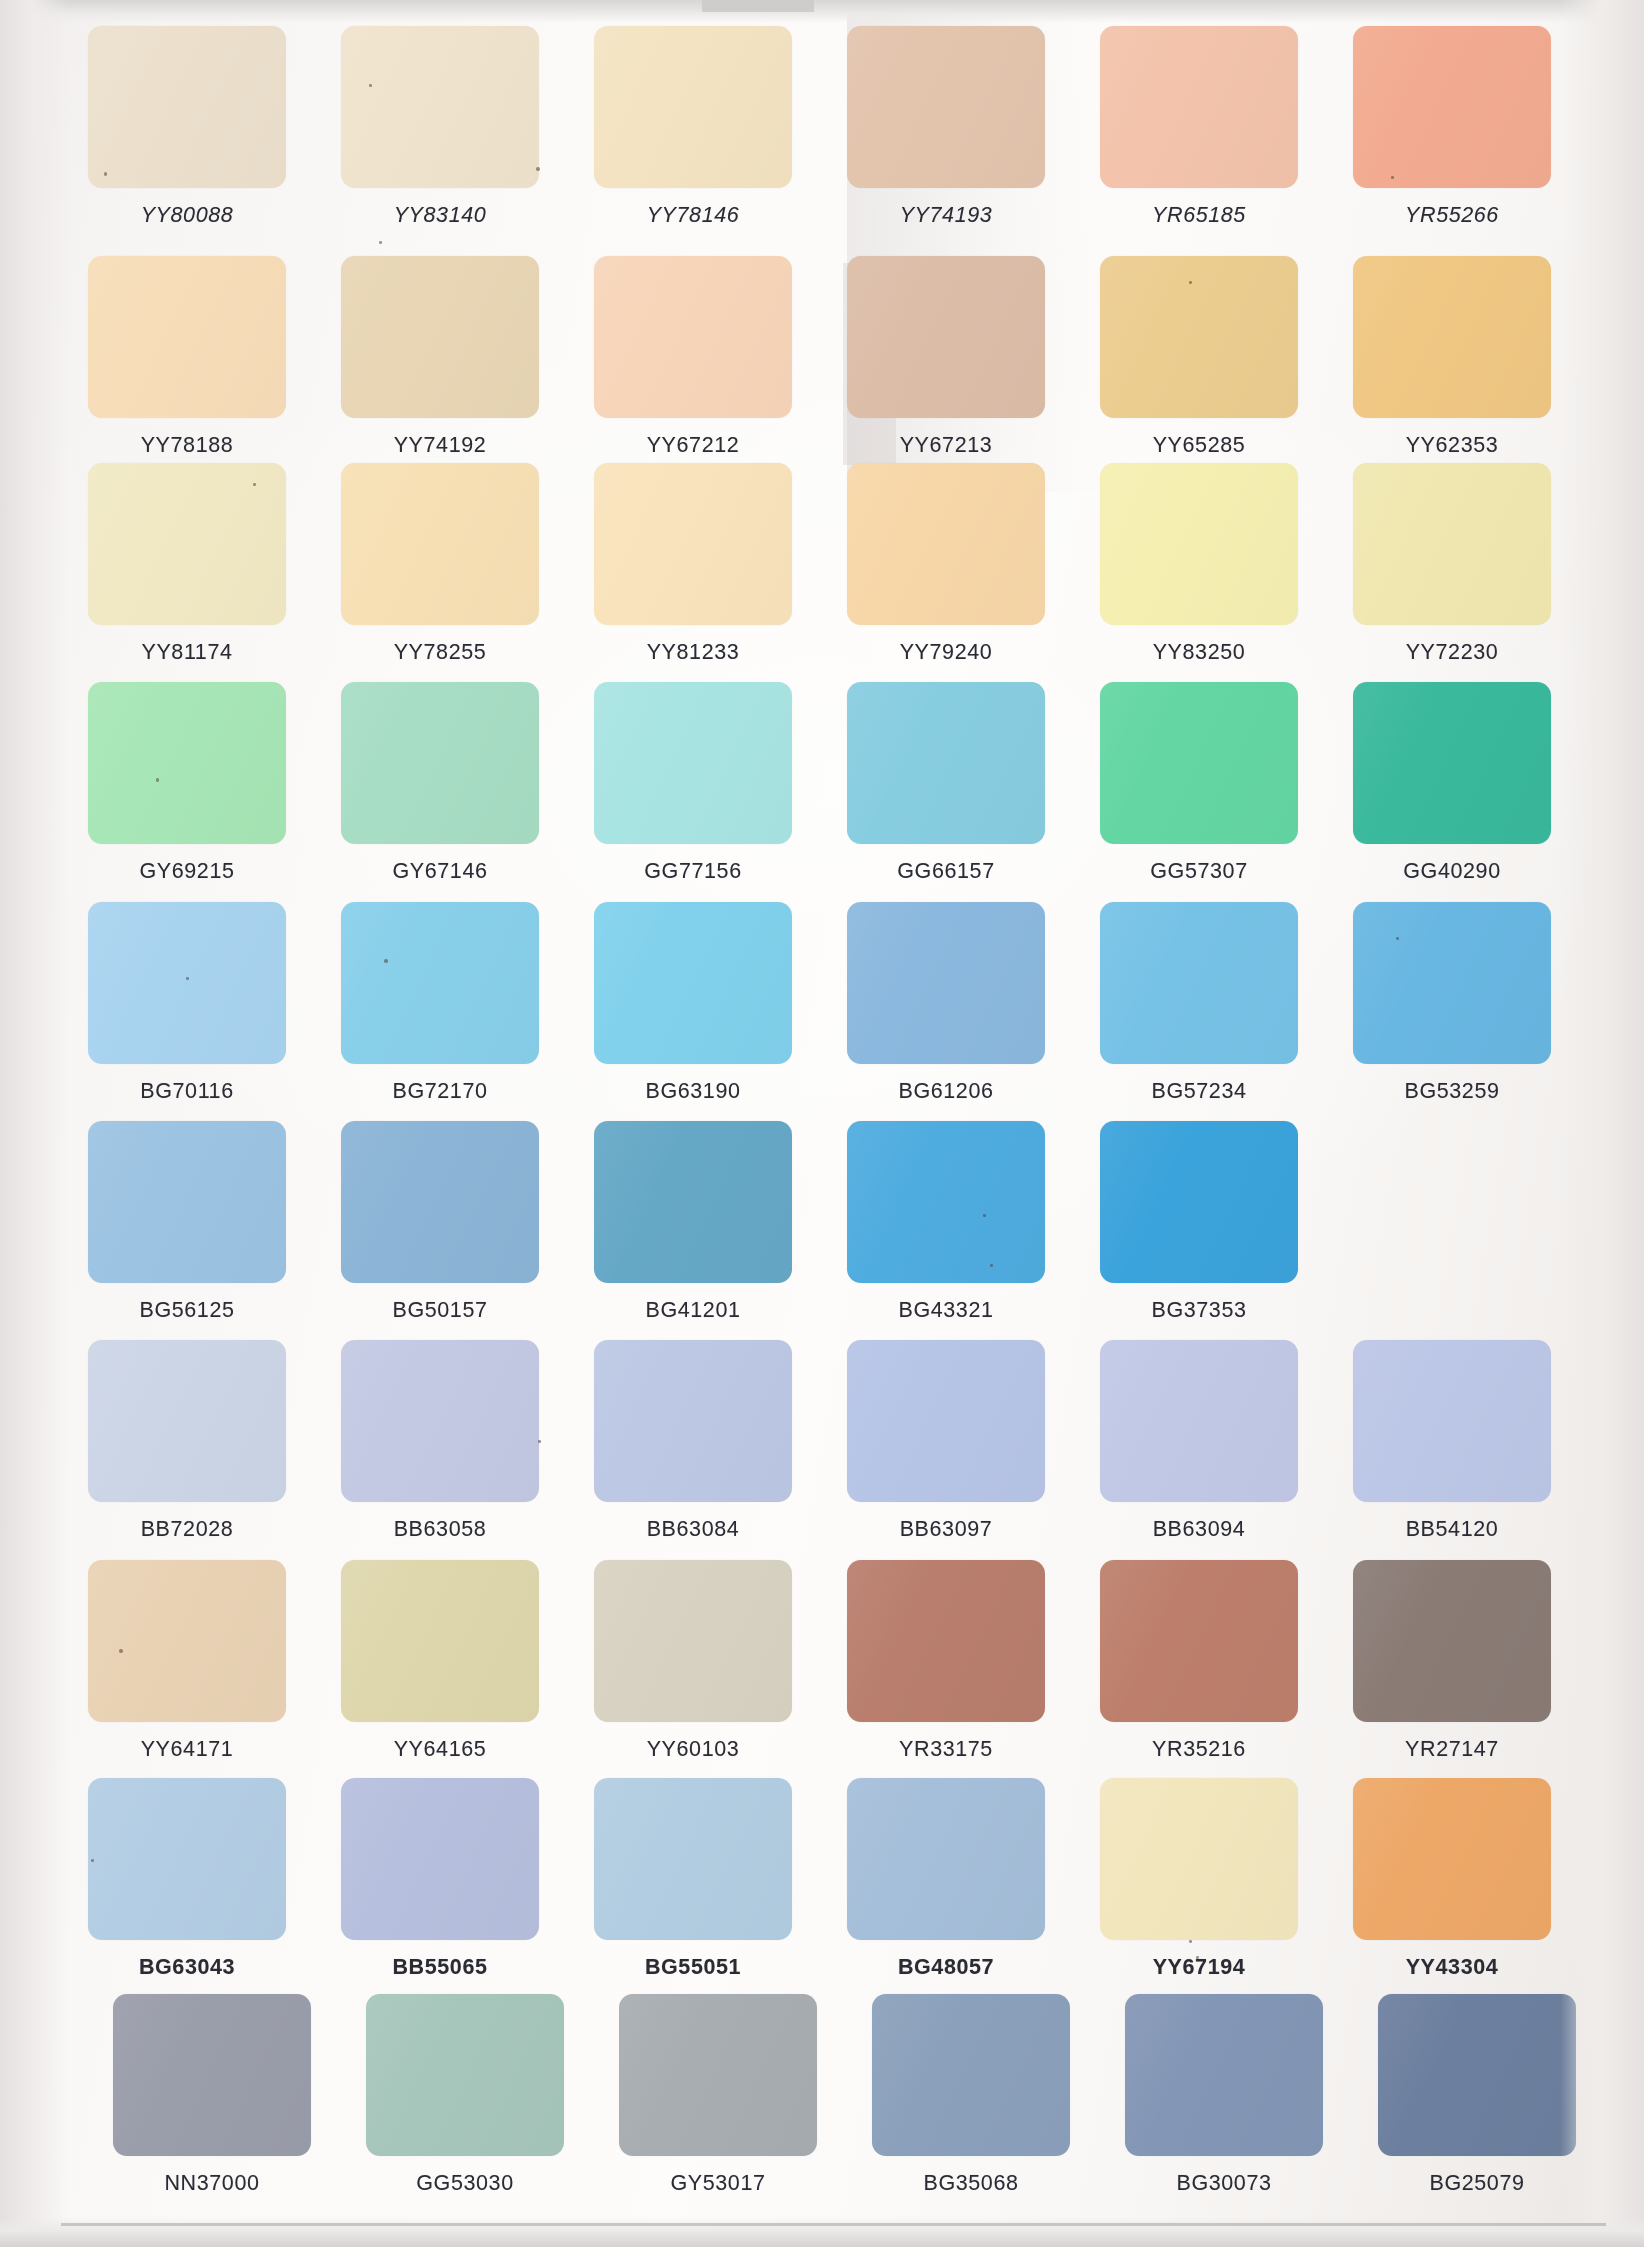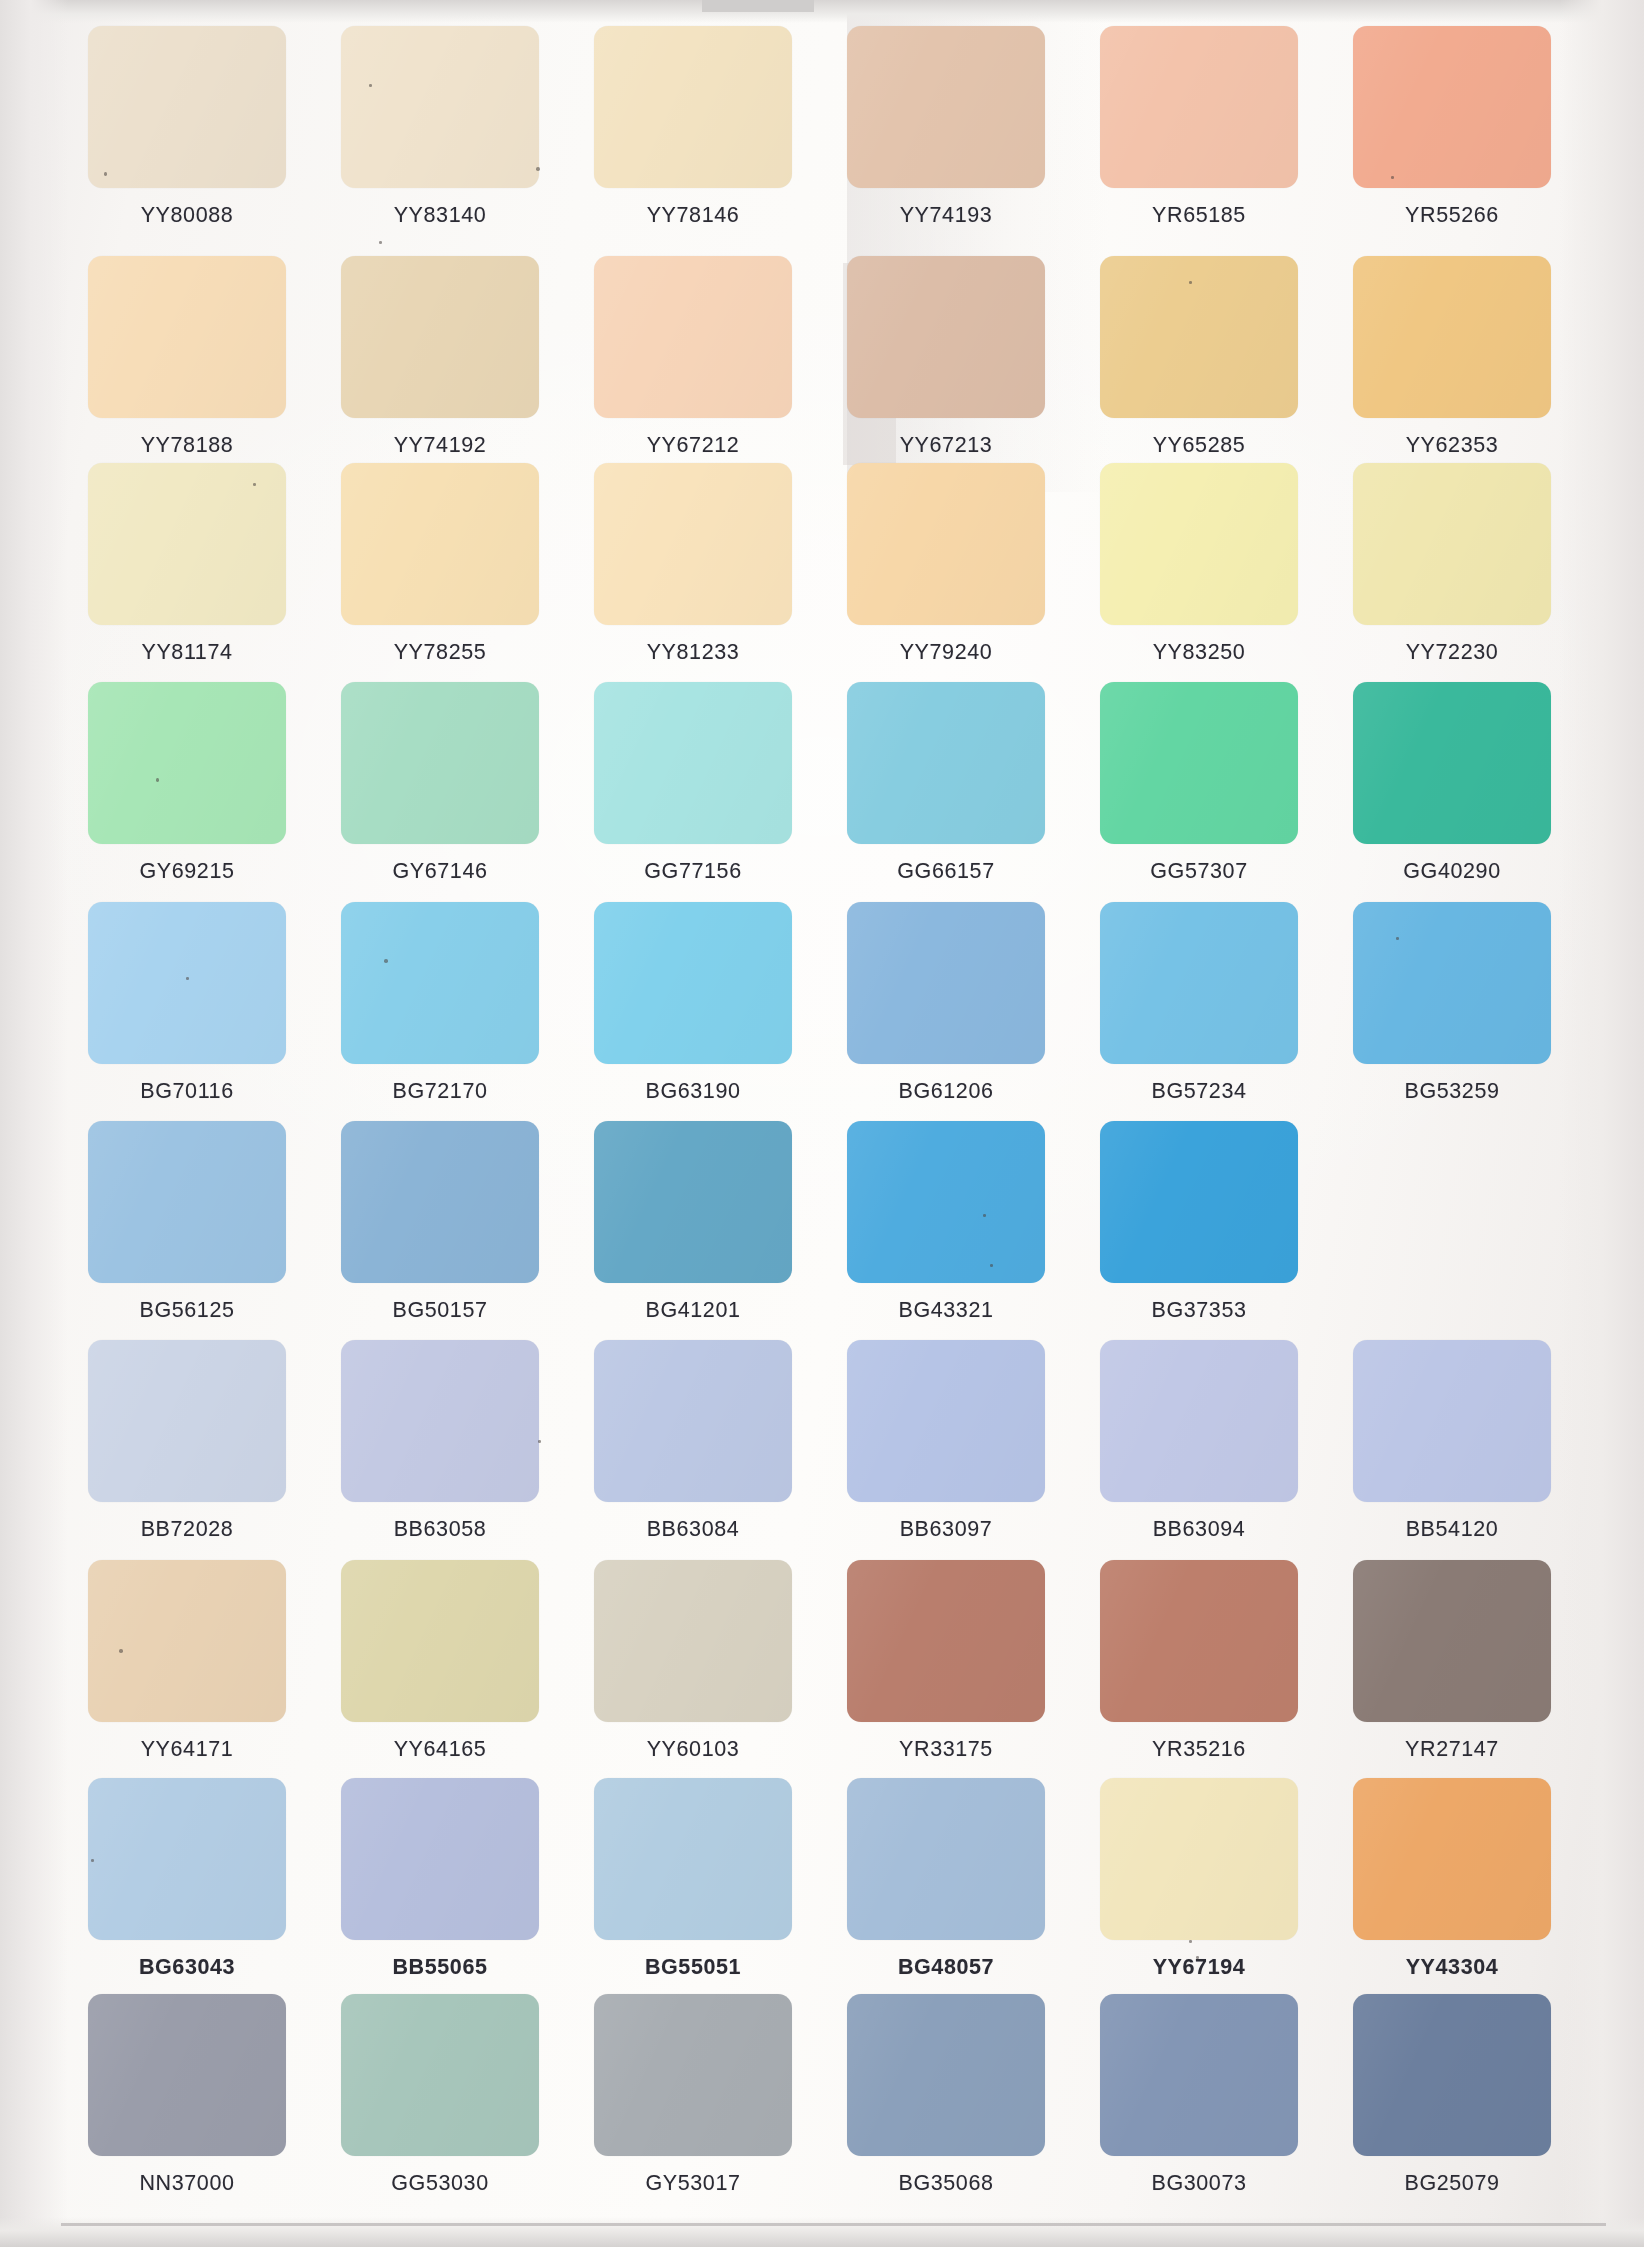--- a/index.html
+++ b/index.html
@@ -133,21 +133,21 @@
 </style>
 </head>
 <body>
 
 <div id="page">
   <div class="sheet"></div>
   <div class="band"></div>
   <div class="band2"></div>
 
   <div class="grid" id="grid">
-      <div class="row" style="top: 26px;">
+      <div class="row" style="top: 26px; font-style: italic;">
         <div class="cell">
           <div class="chip" style="background: rgb(236, 224, 205);"></div>
           <div class="label">YY80088</div>
         </div>
         <div class="cell">
           <div class="chip" style="background: rgb(240, 227, 205);"></div>
           <div class="label">YY83140</div>
         </div>
         <div class="cell">
           <div class="chip" style="background: rgb(243, 227, 194);"></div>
@@ -363,21 +363,21 @@
         </div>
         <div class="cell">
           <div class="chip" style="background: rgb(242, 230, 189);"></div>
           <div class="label">YY67194</div>
         </div>
         <div class="cell">
           <div class="chip" style="background: rgb(237, 168, 104);"></div>
           <div class="label">YY43304</div>
         </div>
       </div>
-      <div class="row" style="top: 1994px;">
+      <div class="row" style="top: 1994px; margin-left: 25px;">
         <div class="cell">
           <div class="chip" style="background: rgb(154, 157, 170);"></div>
           <div class="label">NN37000</div>
         </div>
         <div class="cell">
           <div class="chip" style="background: rgb(167, 198, 187);"></div>
           <div class="label">GG53030</div>
         </div>
         <div class="cell">
           <div class="chip" style="background: rgb(168, 173, 178);"></div>

